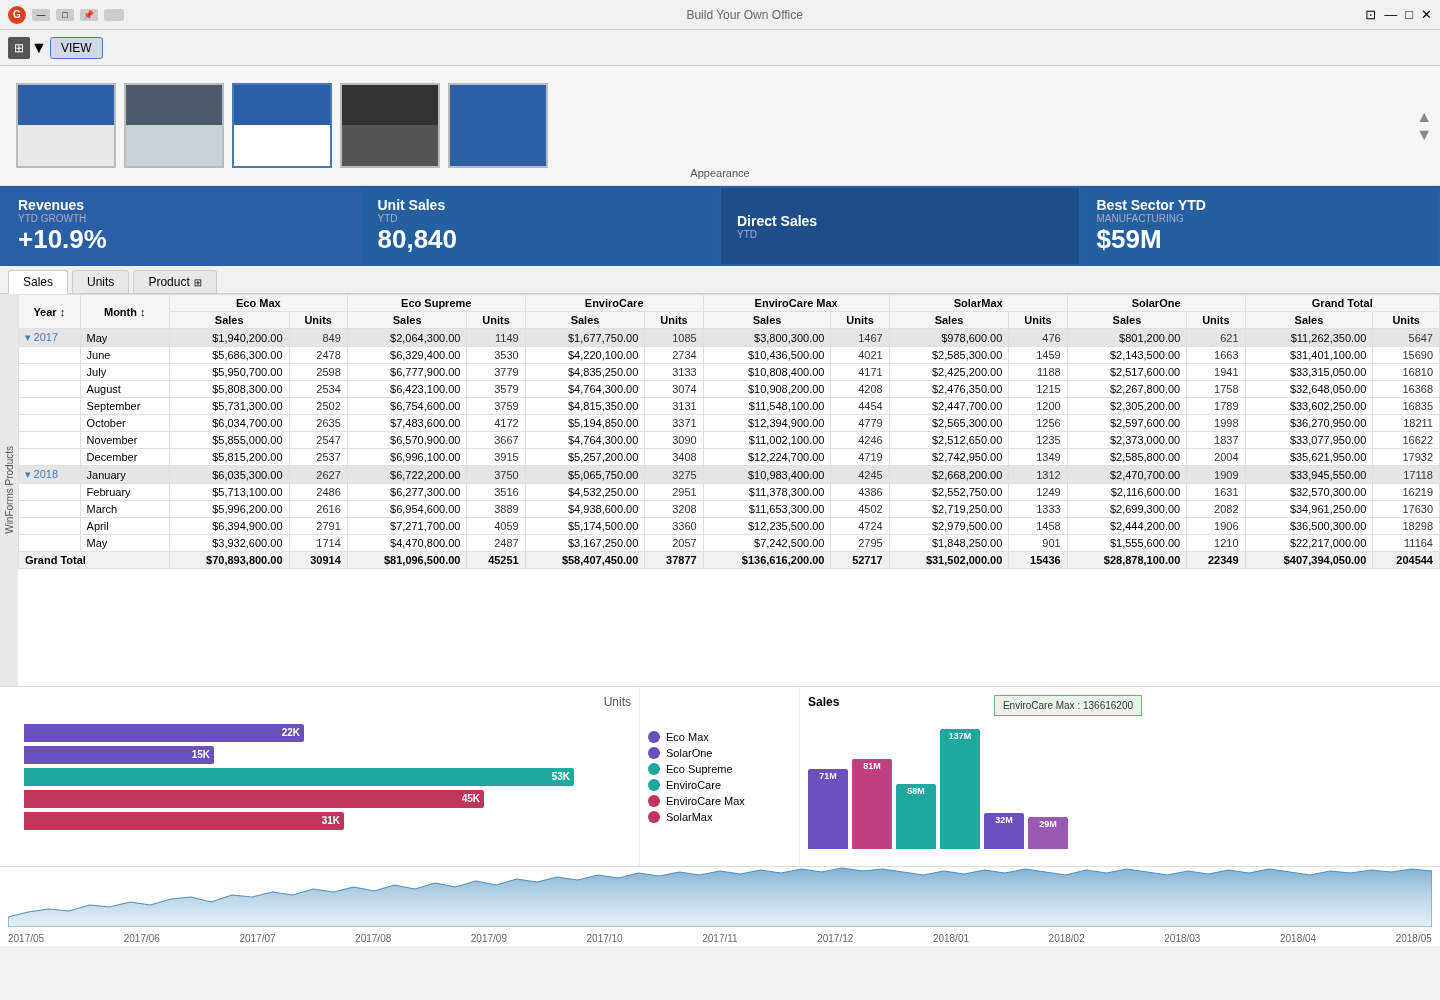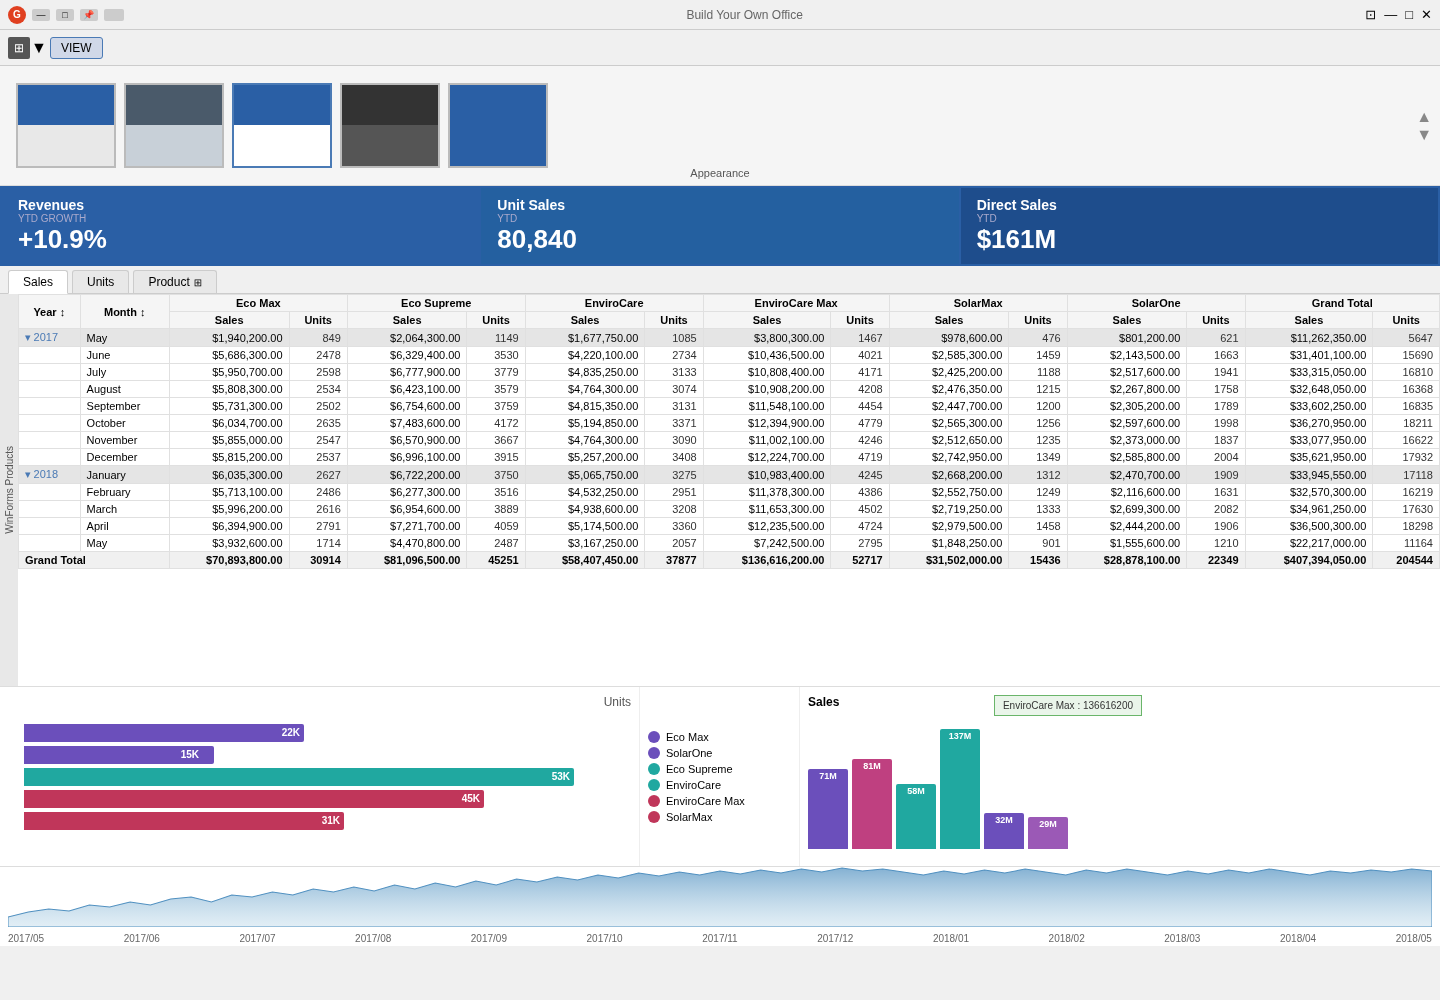--- a/index.html
+++ b/index.html
@@ -343,21 +343,25 @@
     <div class="kpi-value">+10.9%</div>
   </div>
   <div class="kpi-card" style="background:#2460a0;">
     <div class="kpi-title">Unit Sales</div>
     <div class="kpi-subtitle">YTD</div>
     <div class="kpi-value">80,840</div>
   </div>
   <div class="kpi-card" style="background:#1e4d8c;">
     <div class="kpi-title">Direct Sales</div>
     <div class="kpi-subtitle">YTD</div>
-    <div class="kpi-value">$161M</div>
+  </div>
+  <div class="kpi-card" style="background:#2460a0;">
+    <div class="kpi-title">Best Sector YTD</div>
+    <div class="kpi-subtitle">MANUFACTURING</div>
+    <div class="kpi-value">$59M</div>
   </div>
 </div>
 
 <div class="table-section">
   <div class="table-tabs">
     <div class="tab-btn active">Sales</div>
     <div class="tab-btn">Units</div>
     <div class="product-tab">
       <span>Product</span>
       <span style="font-size:10px;">⊞</span>
@@ -662,21 +666,21 @@
   <div class="chart-left" style="position:relative;min-width:300px;max-width:640px;">
     <div class="units-label">Units</div>
     <div class="bar-chart" id="bar-chart-el">
         <div class="bar-row">
           <div class="bar" style="width: 280px; background: rgb(107, 79, 187); height: 18px; border-radius: 0px 2px 2px 0px; position: relative;">
             <span style="position: absolute; right: 4px; color: white; font-size: 10px; font-weight: bold;">22K</span>
           </div>
         </div>
         <div class="bar-row">
           <div class="bar" style="width: 190px; background: rgb(107, 79, 187); height: 18px; border-radius: 0px 2px 2px 0px; position: relative;">
-            <span style="position: absolute; right: 15px; color: white; font-size: 10px; font-weight: bold;">15K</span>
+            <span style="position: absolute; right: 4px; color: white; font-size: 10px; font-weight: bold;">15K</span>
           </div>
         </div>
         <div class="bar-row">
           <div class="bar" style="width: 550px; background: rgb(32, 168, 160); height: 18px; border-radius: 0px 2px 2px 0px; position: relative;">
             <span style="position: absolute; right: 4px; color: white; font-size: 10px; font-weight: bold;">53K</span>
           </div>
         </div>
         <div class="bar-row">
           <div class="bar" style="width: 460px; background: rgb(192, 54, 90); height: 18px; border-radius: 0px 2px 2px 0px; position: relative;">
             <span style="position: absolute; right: 4px; color: white; font-size: 10px; font-weight: bold;">45K</span>

